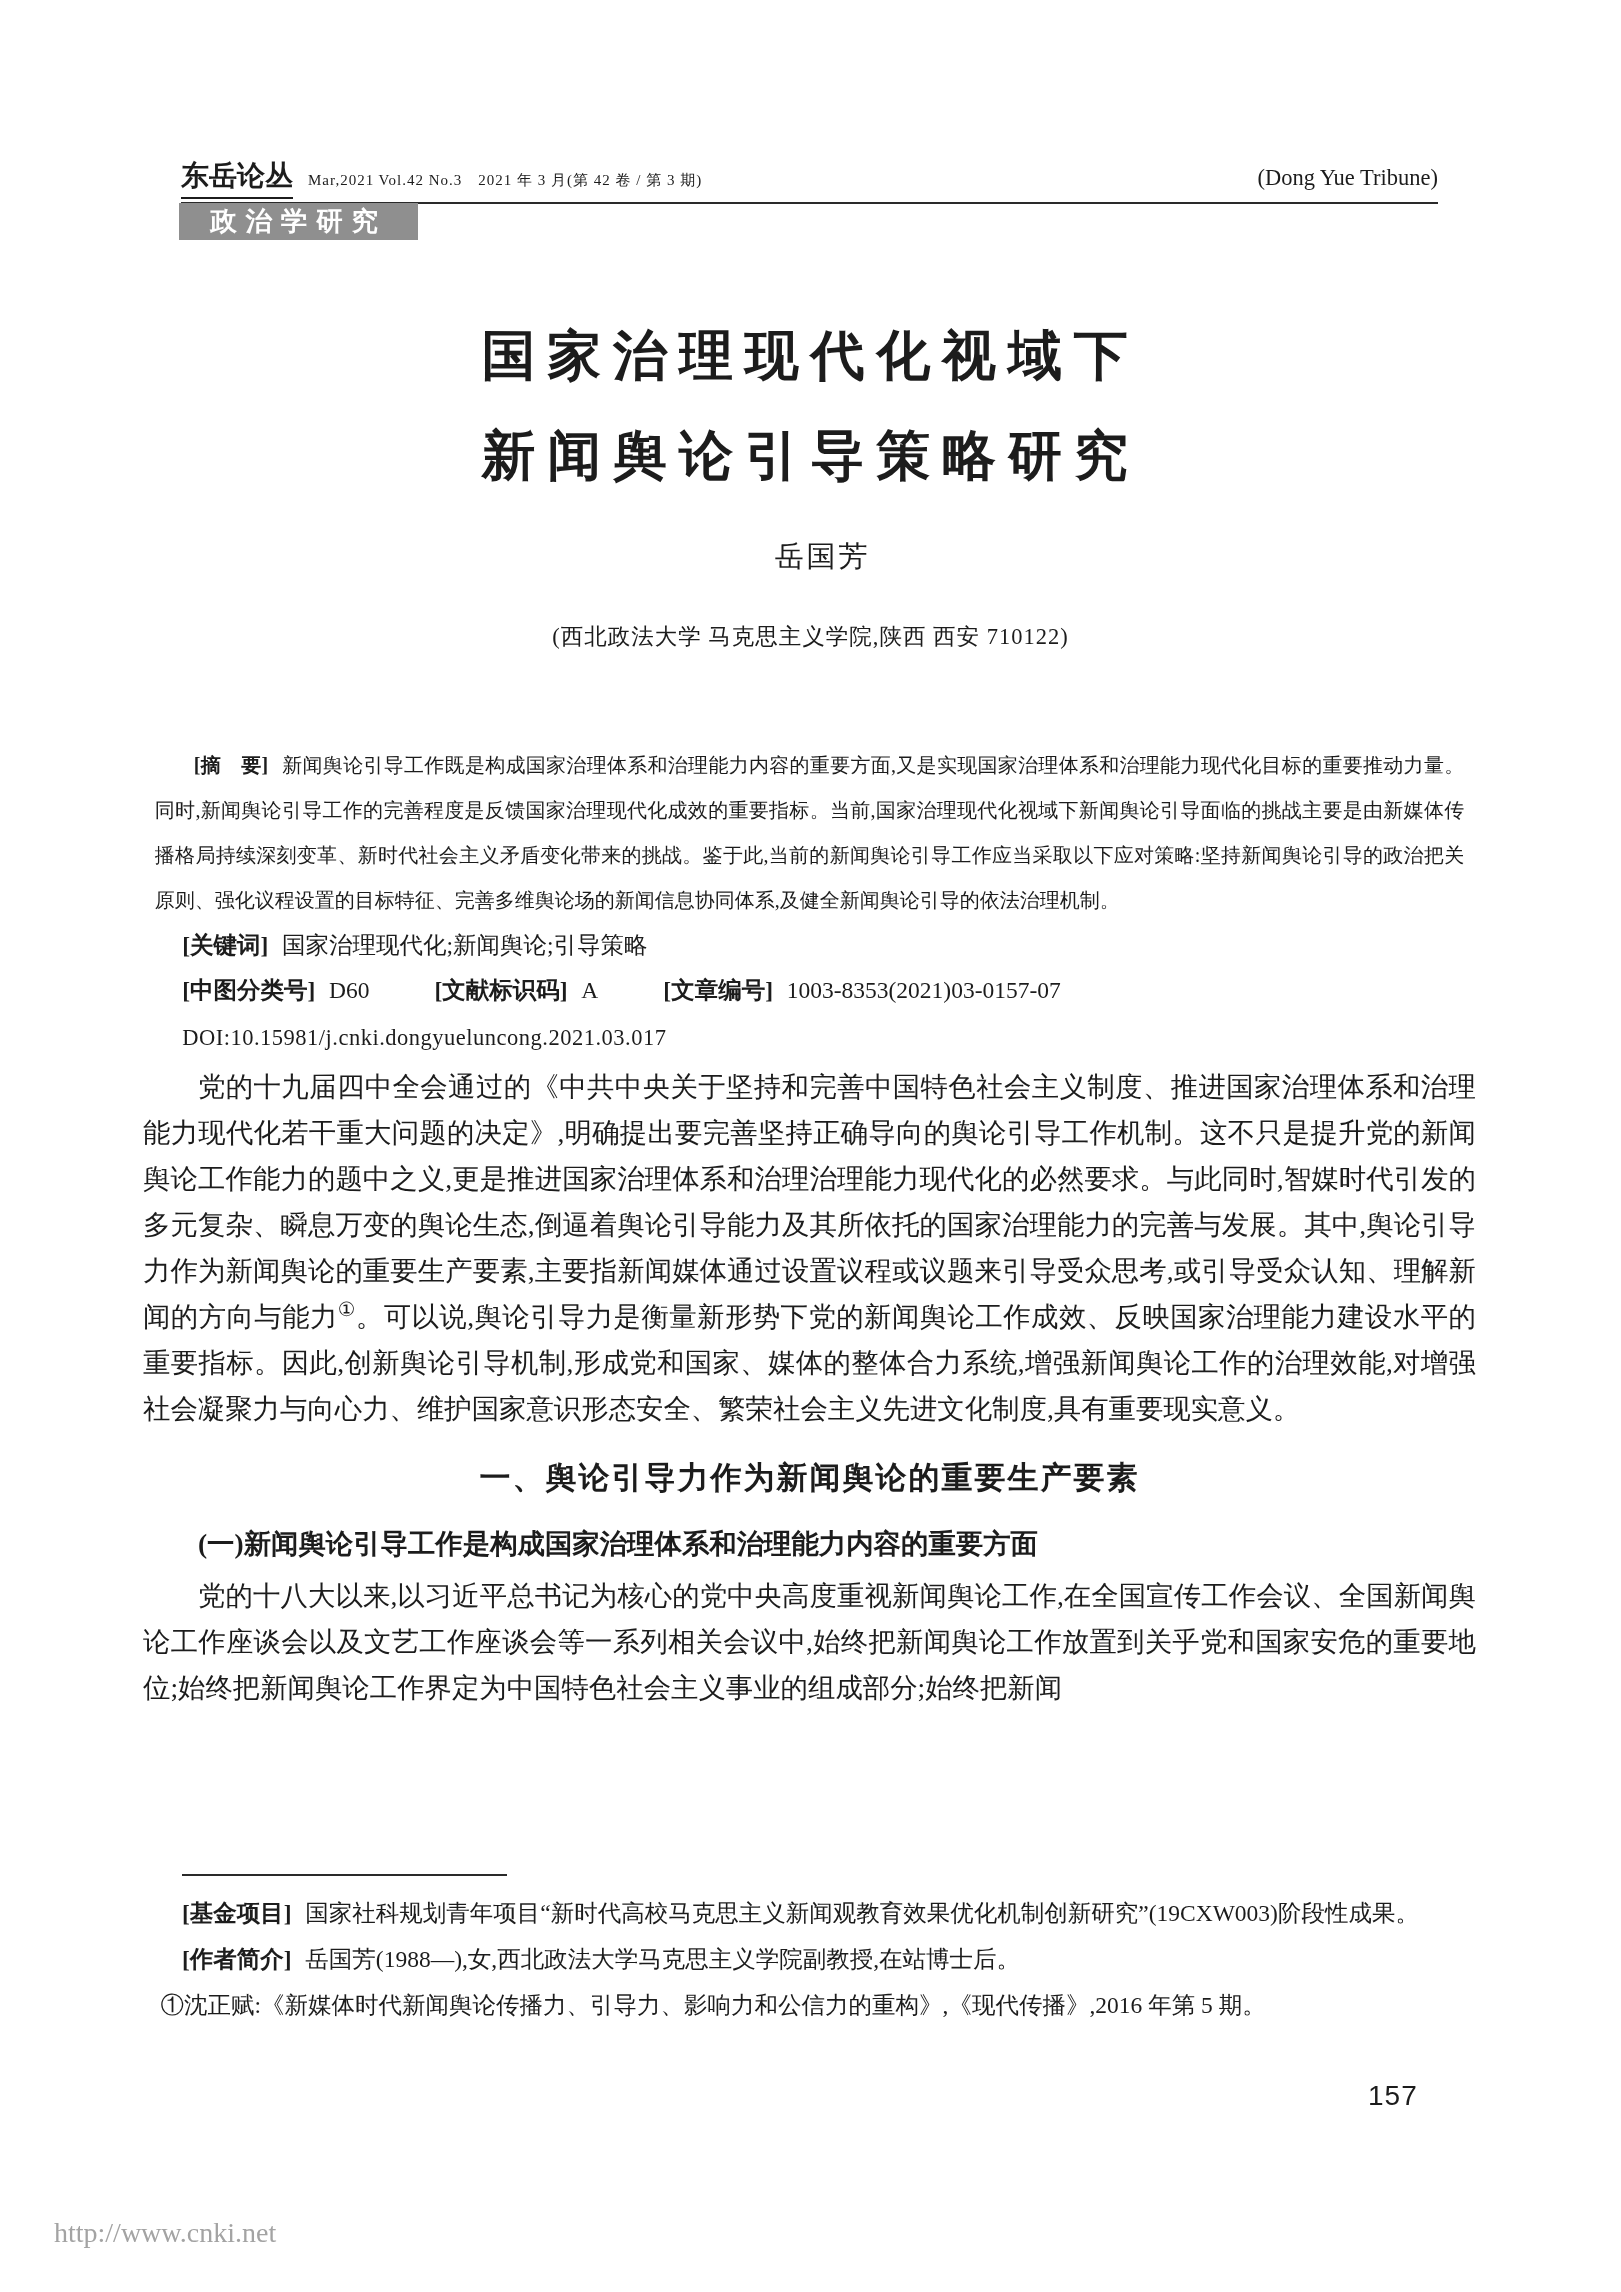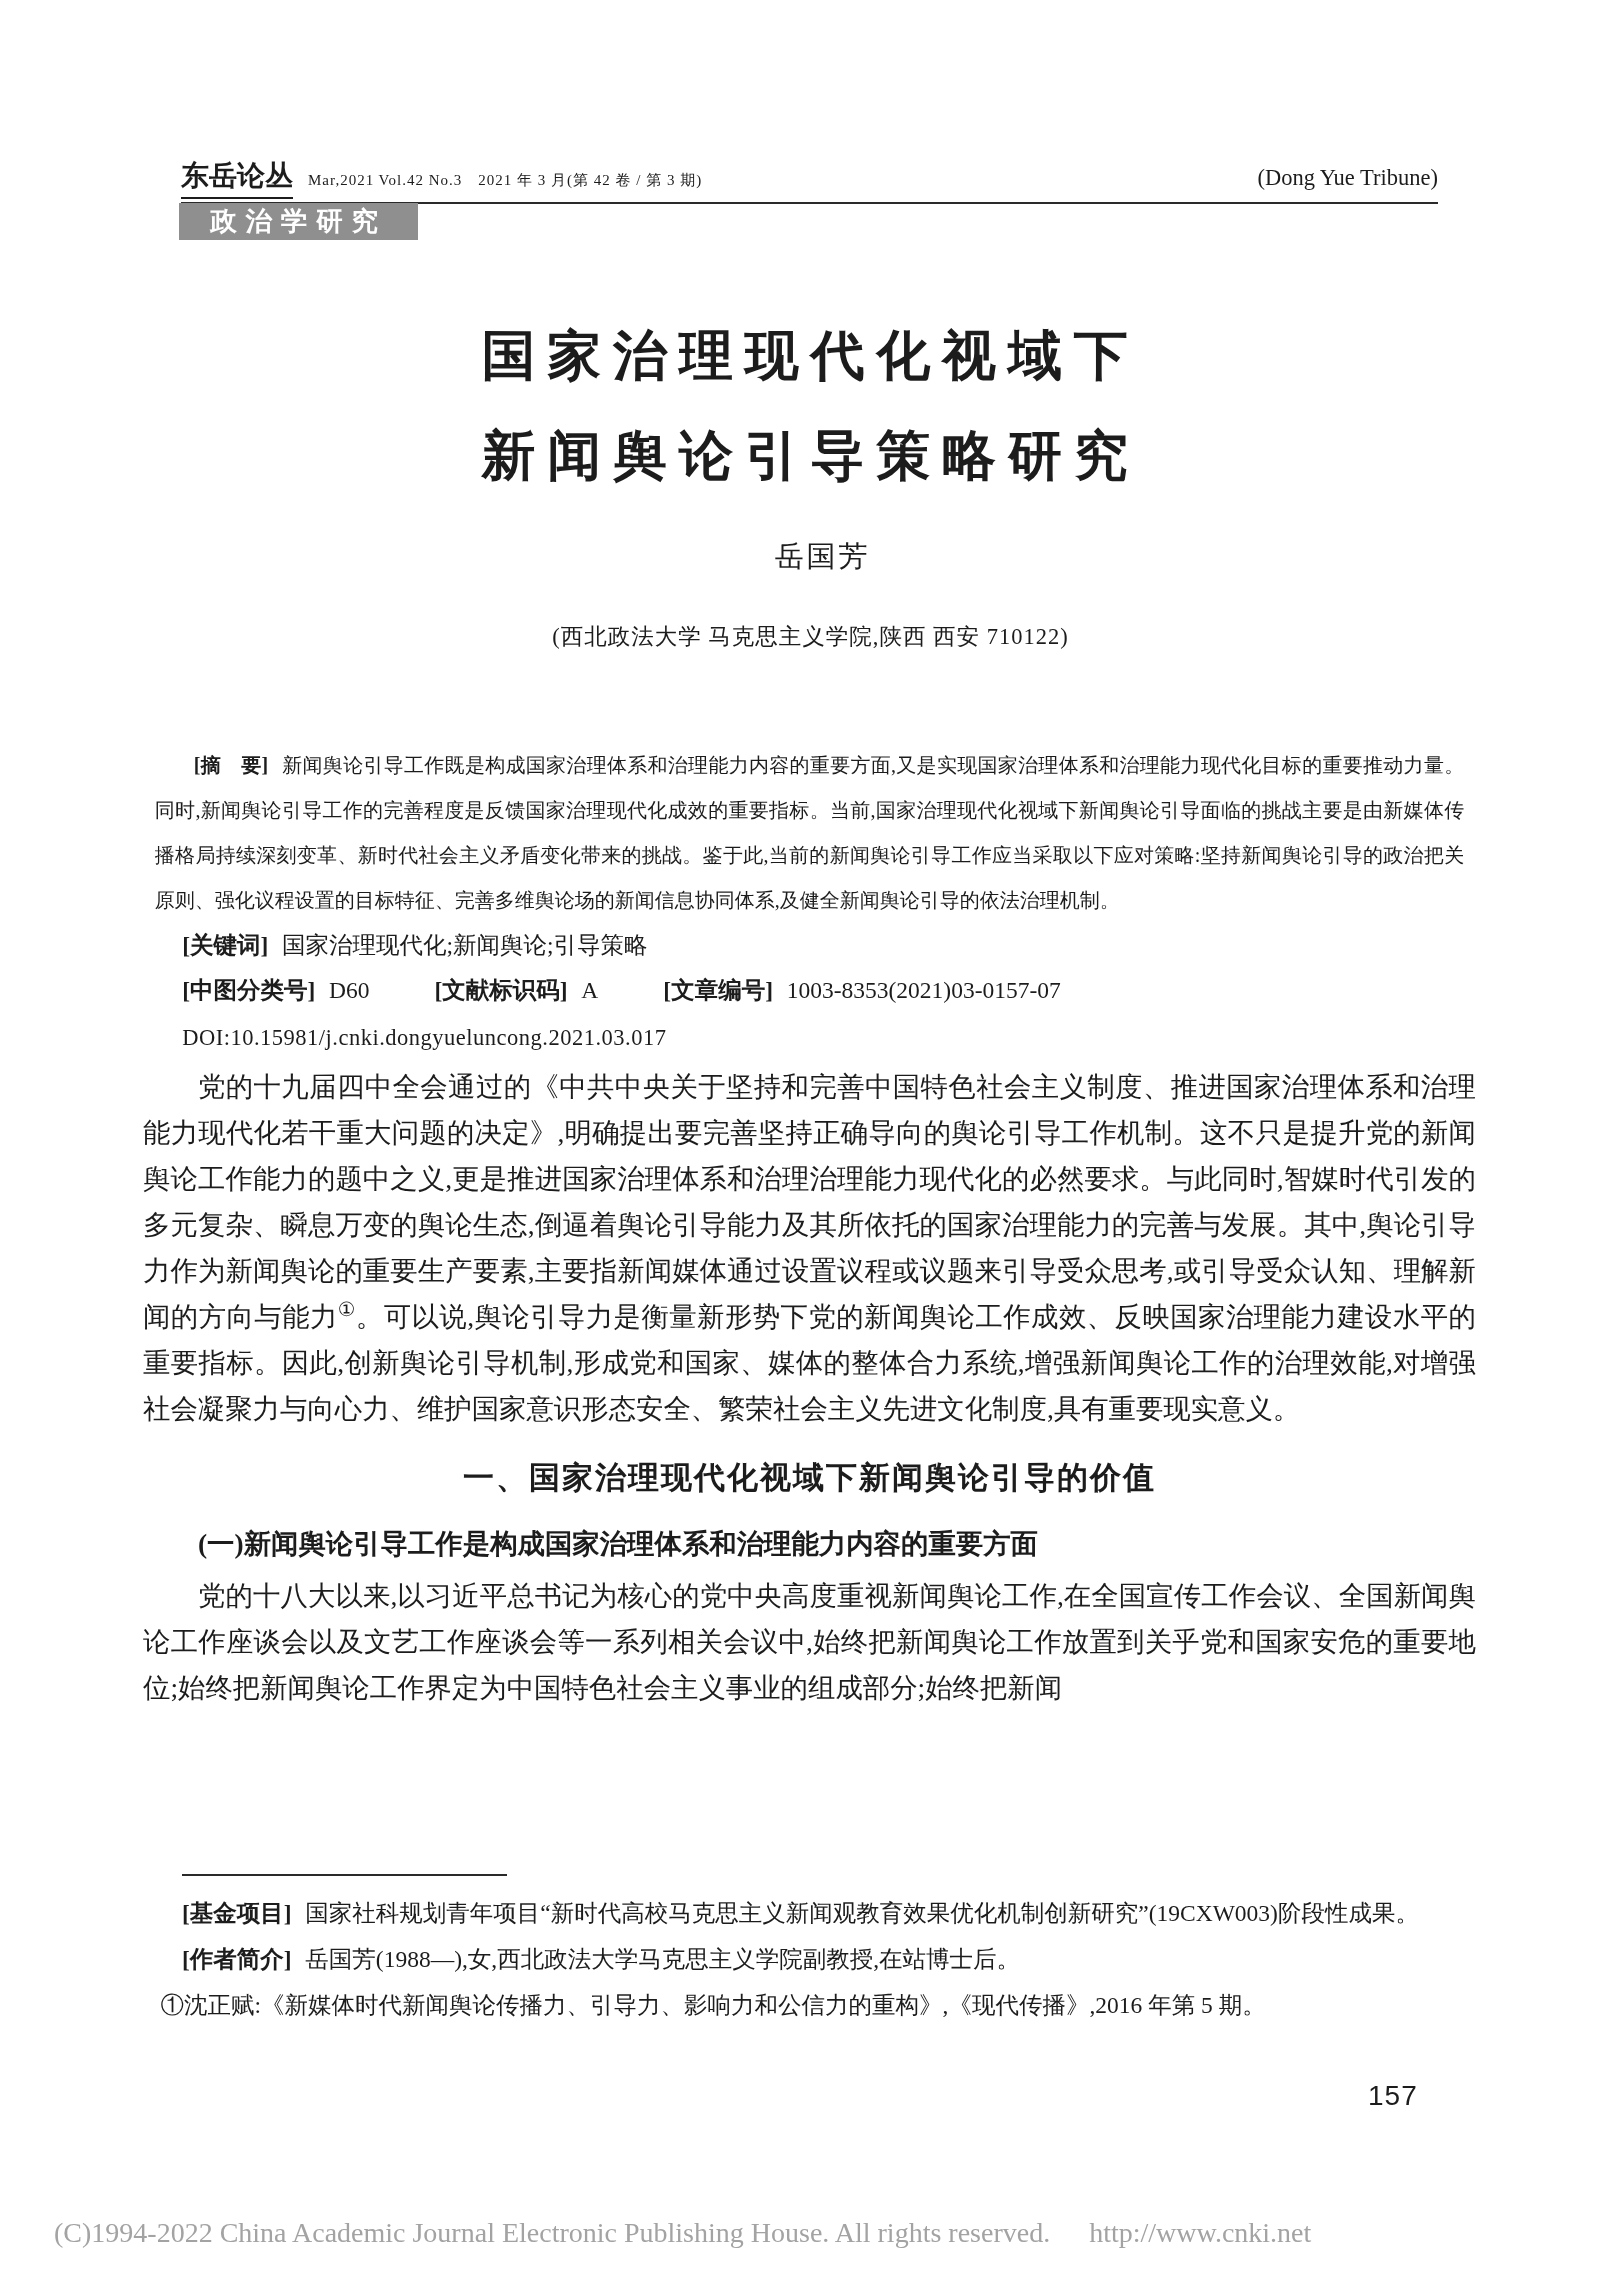--- a/index.html
+++ b/index.html
@@ -132,36 +132,35 @@
     <p class="abstract"><span class="label">[摘　要]</span><span class="small-gap"></span><span>新闻舆论引导工作既是构成国家治理体系和治理能力内容的重要方面,又是实现国家治理体系和治理能力现代化目标的重要推动力量。同时,新闻舆论引导工作的完善程度是反馈国家治理现代化成效的重要指标。当前,国家治理现代化视域下新闻舆论引导面临的挑战主要是由新媒体传播格局持续深刻变革、新时代社会主义矛盾变化带来的挑战。鉴于此,当前的新闻舆论引导工作应当采取以下应对策略:坚持新闻舆论引导的政治把关原则、强化议程设置的目标特征、完善多维舆论场的新闻信息协同体系,及健全新闻舆论引导的依法治理机制。</span></p>
 
     <p class="meta-line"><span class="label">[关键词]</span><span class="small-gap"></span><span>国家治理现代化;新闻舆论;引导策略</span></p>
 
     <p class="meta-line"><span class="label">[中图分类号]</span><span class="small-gap"></span><span>D60</span><span class="meta-gap"></span><span class="label">[文献标识码]</span><span class="small-gap"></span><span>A</span><span class="meta-gap"></span><span class="label">[文章编号]</span><span class="small-gap"></span><span>1003-8353(2021)03-0157-07</span></p>
 
     <p class="doi-line">DOI:10.15981/j.cnki.dongyueluncong.2021.03.017</p>
 
     <p class="body-para"><span>党的十九届四中全会通过的《中共中央关于坚持和完善中国特色社会主义制度、推进国家治理体系和治理能力现代化若干重大问题的决定》,明确提出要完善坚持正确导向的舆论引导工作机制。这不只是提升党的新闻舆论工作能力的题中之义,更是推进国家治理体系和治理治理能力现代化的必然要求。与此同时,智媒时代引发的多元复杂、瞬息万变的舆论生态,倒逼着舆论引导能力及其所依托的国家治理能力的完善与发展。其中,舆论引导力作为新闻舆论的重要生产要素,主要指新闻媒体通过设置议程或议题来引导受众思考,或引导受众认知、理解新闻的方向与能力</span><span class="ref-mark">①</span><span>。可以说,舆论引导力是衡量新形势下党的新闻舆论工作成效、反映国家治理能力建设水平的重要指标。因此,创新舆论引导机制,形成党和国家、媒体的整体合力系统,增强新闻舆论工作的治理效能,对增强社会凝聚力与向心力、维护国家意识形态安全、繁荣社会主义先进文化制度,具有重要现实意义。</span></p>
 
-    <h2 class="section-heading">一、国家治理现代化视域下新闻舆论引导的价值</h2>
+    <h2 class="section-heading">一、舆论引导力作为新闻舆论的重要生产要素</h2>
 
     <h3 class="subsection">(一)新闻舆论引导工作是构成国家治理体系和治理能力内容的重要方面</h3>
 
     <p class="body-para">党的十八大以来,以习近平总书记为核心的党中央高度重视新闻舆论工作,在全国宣传工作会议、全国新闻舆论工作座谈会以及文艺工作座谈会等一系列相关会议中,始终把新闻舆论工作放置到关乎党和国家安危的重要地位;始终把新闻舆论工作界定为中国特色社会主义事业的组成部分;始终把新闻</p>
 
   </div>
 
   <div class="footnote-rule"></div>
   <div class="footnotes">
     <p class="fn-indent"><span class="label">[基金项目]</span><span class="small-gap"></span><span>国家社科规划青年项目“新时代高校马克思主义新闻观教育效果优化机制创新研究”(19CXW003)阶段性成果。</span></p>
     <p class="fn-indent"><span class="label">[作者简介]</span><span class="small-gap"></span><span>岳国芳(1988—),女,西北政法大学马克思主义学院副教授,在站博士后。</span></p>
     <p class="fn-note">①沈正赋:《新媒体时代新闻舆论传播力、引导力、影响力和公信力的重构》,《现代传播》,2016 年第 5 期。</p>
   </div>
 
   <div class="page-number">157</div>
 
   <div class="footer">
-    <span>(C)1994-2022 China Academic Journal Electronic Publishing House. All rights reserved.</span>
     <span>http://www.cnki.net</span>
   </div>
 
 </div>
 
 
 </body></html>

